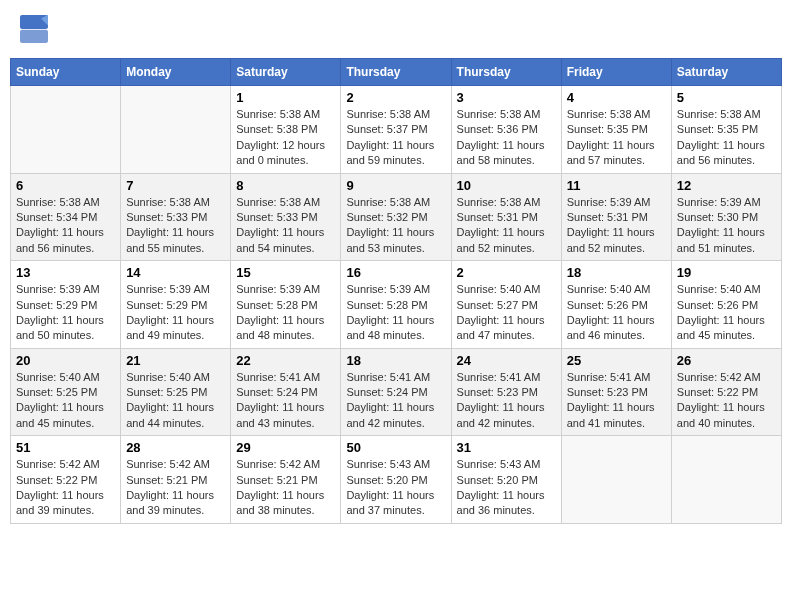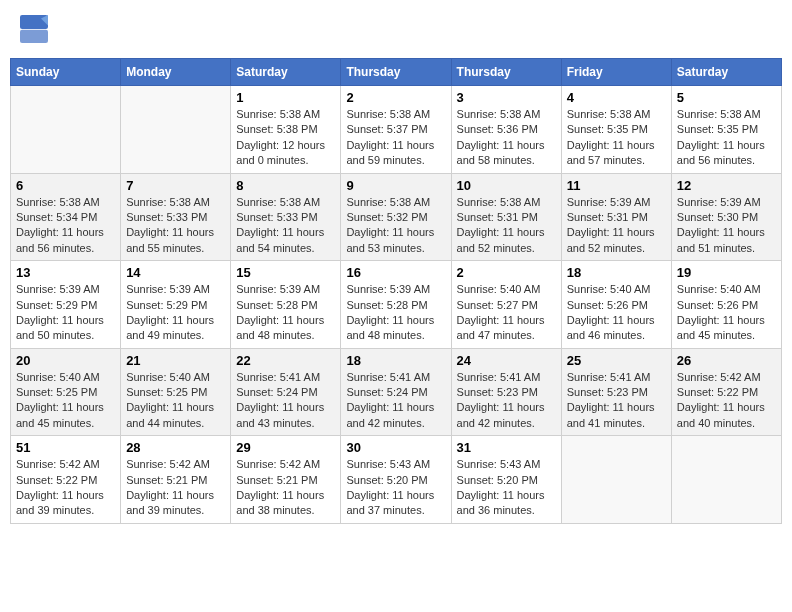--- a/index.html
+++ b/index.html
@@ -328,21 +328,21 @@
 and 39 minutes.</div>
         </td>
         <td>
           <span class="day-number">29</span>
           <div class="day-info" style="white-space: pre-line;">Sunrise: 5:42 AM
 Sunset: 5:21 PM
 Daylight: 11 hours
 and 38 minutes.</div>
         </td>
         <td>
-          <span class="day-number">30</span>
+          <span class="day-number">50</span>
           <div class="day-info" style="white-space: pre-line;">Sunrise: 5:43 AM
 Sunset: 5:20 PM
 Daylight: 11 hours
 and 37 minutes.</div>
         </td>
         <td>
           <span class="day-number">31</span>
           <div class="day-info" style="white-space: pre-line;">Sunrise: 5:43 AM
 Sunset: 5:20 PM
 Daylight: 11 hours

